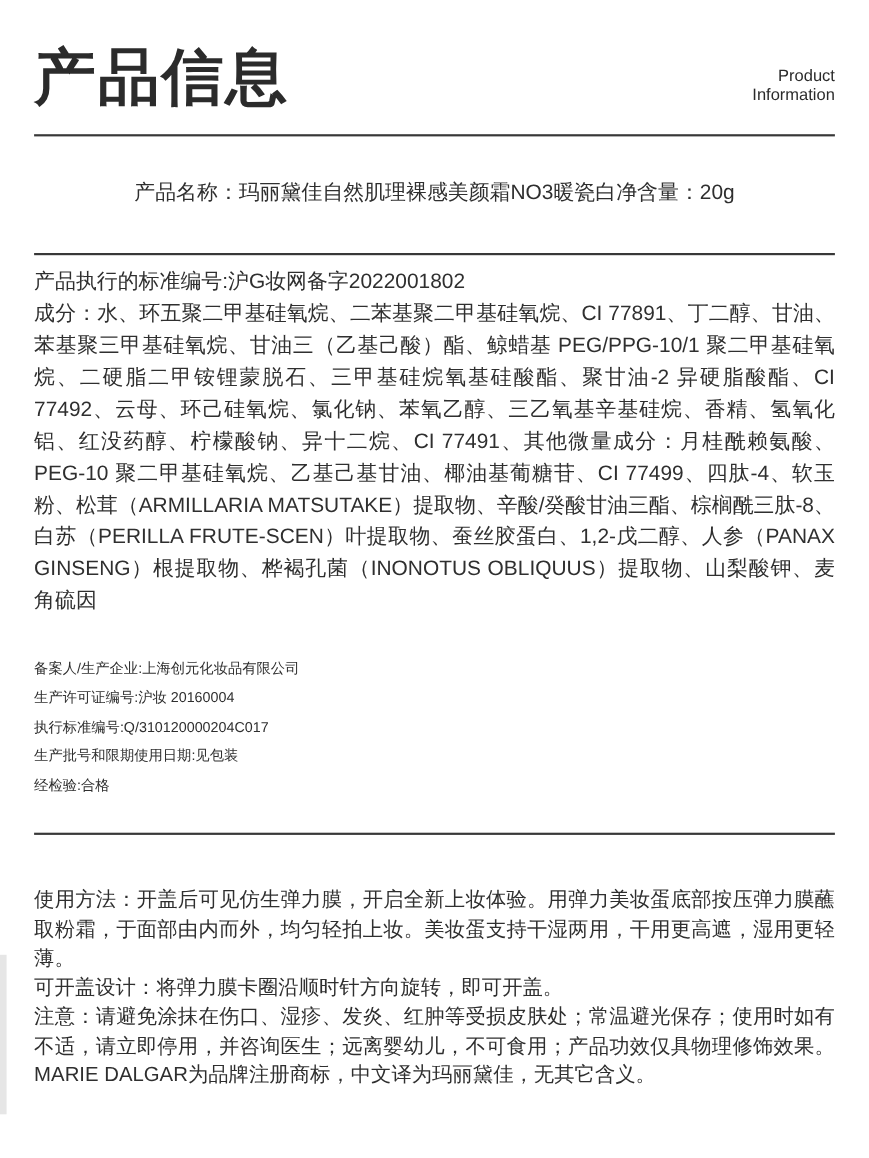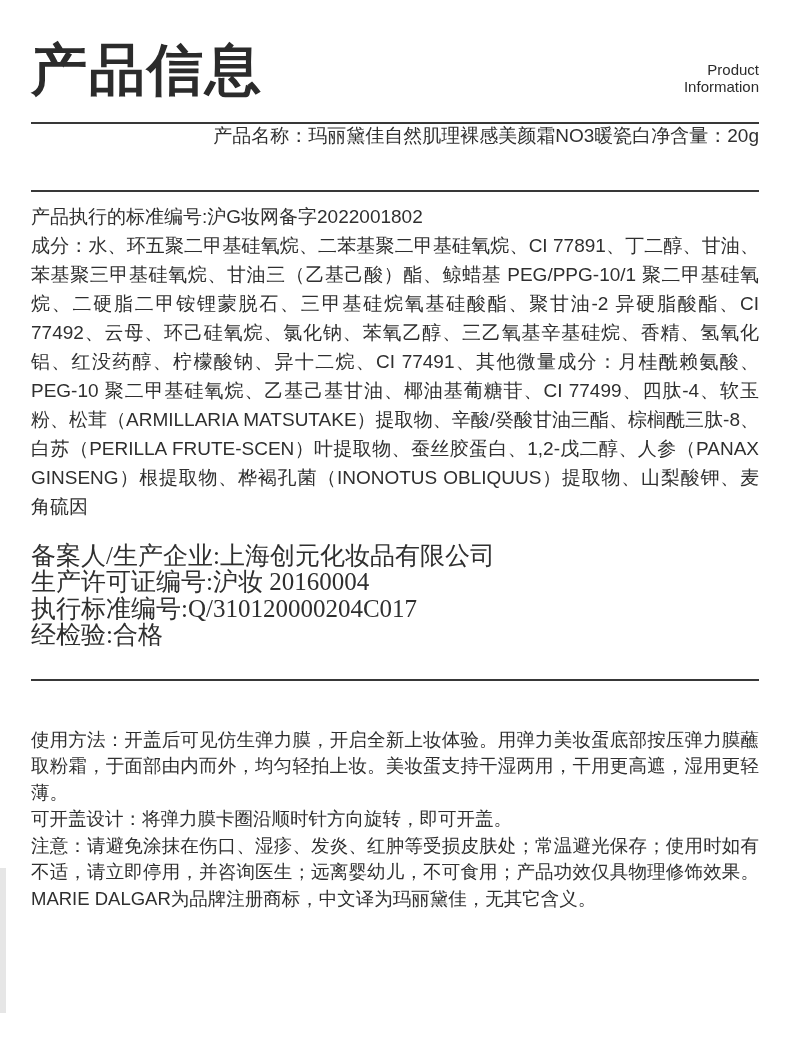--- a/index.html
+++ b/index.html
@@ -40,43 +40,43 @@
     padding-bottom: 2px;
   }
   .rule {
     border: none;
     border-top: 2px solid #383838;
     height: 0;
   }
   
   .product-row {
     display: flex;
-    justify-content: flex-end;
+    justify-content: center;
     align-items: baseline;
+    margin-top: 40px;
     font-size: 19px;
     line-height: 1.25;
   }
   .rule-mid { margin-top: 42px; }
   
   .section-ingredients {
     padding-top: 10px;
     font-size: 19px;
     line-height: 29px;
   }
   .standards-line { display: block; }
   .ingredients-para {
     text-align: justify;
     text-justify: inter-ideograph;
   }
   
   .company-block {
-    margin-top: 22px;
-    font-size: 25px;
+    margin-top: 34px;
+    font-size: 13px;
     line-height: 26.5px;
-    font-family: Liberation Serif, serif;
   }
   .rule-bottom { margin-top: 30px; }
   
   .usage-block {
     padding-top: 46px;
     font-size: 18.5px;
     line-height: 26.5px;
   }
   .usage-block p {
     text-align: justify;
@@ -123,20 +123,21 @@
     <span class="standards-line">产品执行的标准编号:沪G妆网备字2022001802</span>
     <p class="ingredients-para">
       <span>成分：</span><span>水、环五聚二甲基硅氧烷、二苯基聚二甲基硅氧烷、CI 77891、丁二醇、甘油、苯基聚三甲基硅氧烷、甘油三（乙基己酸）酯、鲸蜡基 PEG/PPG-10/1 聚二甲基硅氧烷、二硬脂二甲铵锂蒙脱石、三甲基硅烷氧基硅酸酯、聚甘油-2 异硬脂酸酯、CI 77492、云母、环己硅氧烷、氯化钠、苯氧乙醇、三乙氧基辛基硅烷、香精、氢氧化铝、红没药醇、柠檬酸钠、异十二烷、CI 77491、其他微量成分：月桂酰赖氨酸、PEG-10 聚二甲基硅氧烷、乙基己基甘油、椰油基葡糖苷、CI 77499、四肽-4、软玉粉、松茸（ARMILLARIA MATSUTAKE）提取物、辛酸/癸酸甘油三酯、棕榈酰三肽-8、白苏（PERILLA FRUTE-SCEN）叶提取物、蚕丝胶蛋白、1,2-戊二醇、人参（PANAX GINSENG）根提取物、桦褐孔菌（INONOTUS OBLIQUUS）提取物、山梨酸钾、麦角硫因</span>
     </p>
   </div>
 
   <div class="company-block">
     <p>备案人/生产企业:上海创元化妆品有限公司</p>
     <p>生产许可证编号:沪妆 20160004</p>
     <p>执行标准编号:Q/310120000204C017</p>
+    <p>生产批号和限期使用日期:见包装</p>
     <p>经检验:合格</p>
   </div>
 
   <hr class="rule rule-bottom">
 
   <div class="usage-block">
     <p>使用方法：开盖后可见仿生弹力膜，开启全新上妆体验。用弹力美妆蛋底部按压弹力膜蘸取粉霜，于面部由内而外，均匀轻拍上妆。美妆蛋支持干湿两用，干用更高遮，湿用更轻薄。</p>
     <p>可开盖设计：将弹力膜卡圈沿顺时针方向旋转，即可开盖。</p>
     <p>注意：请避免涂抹在伤口、湿疹、发炎、红肿等受损皮肤处；常温避光保存；使用时如有不适，请立即停用，并咨询医生；远离婴幼儿，不可食用；产品功效仅具物理修饰效果。MARIE DALGAR为品牌注册商标，中文译为玛丽黛佳，无其它含义。</p>
   </div>

